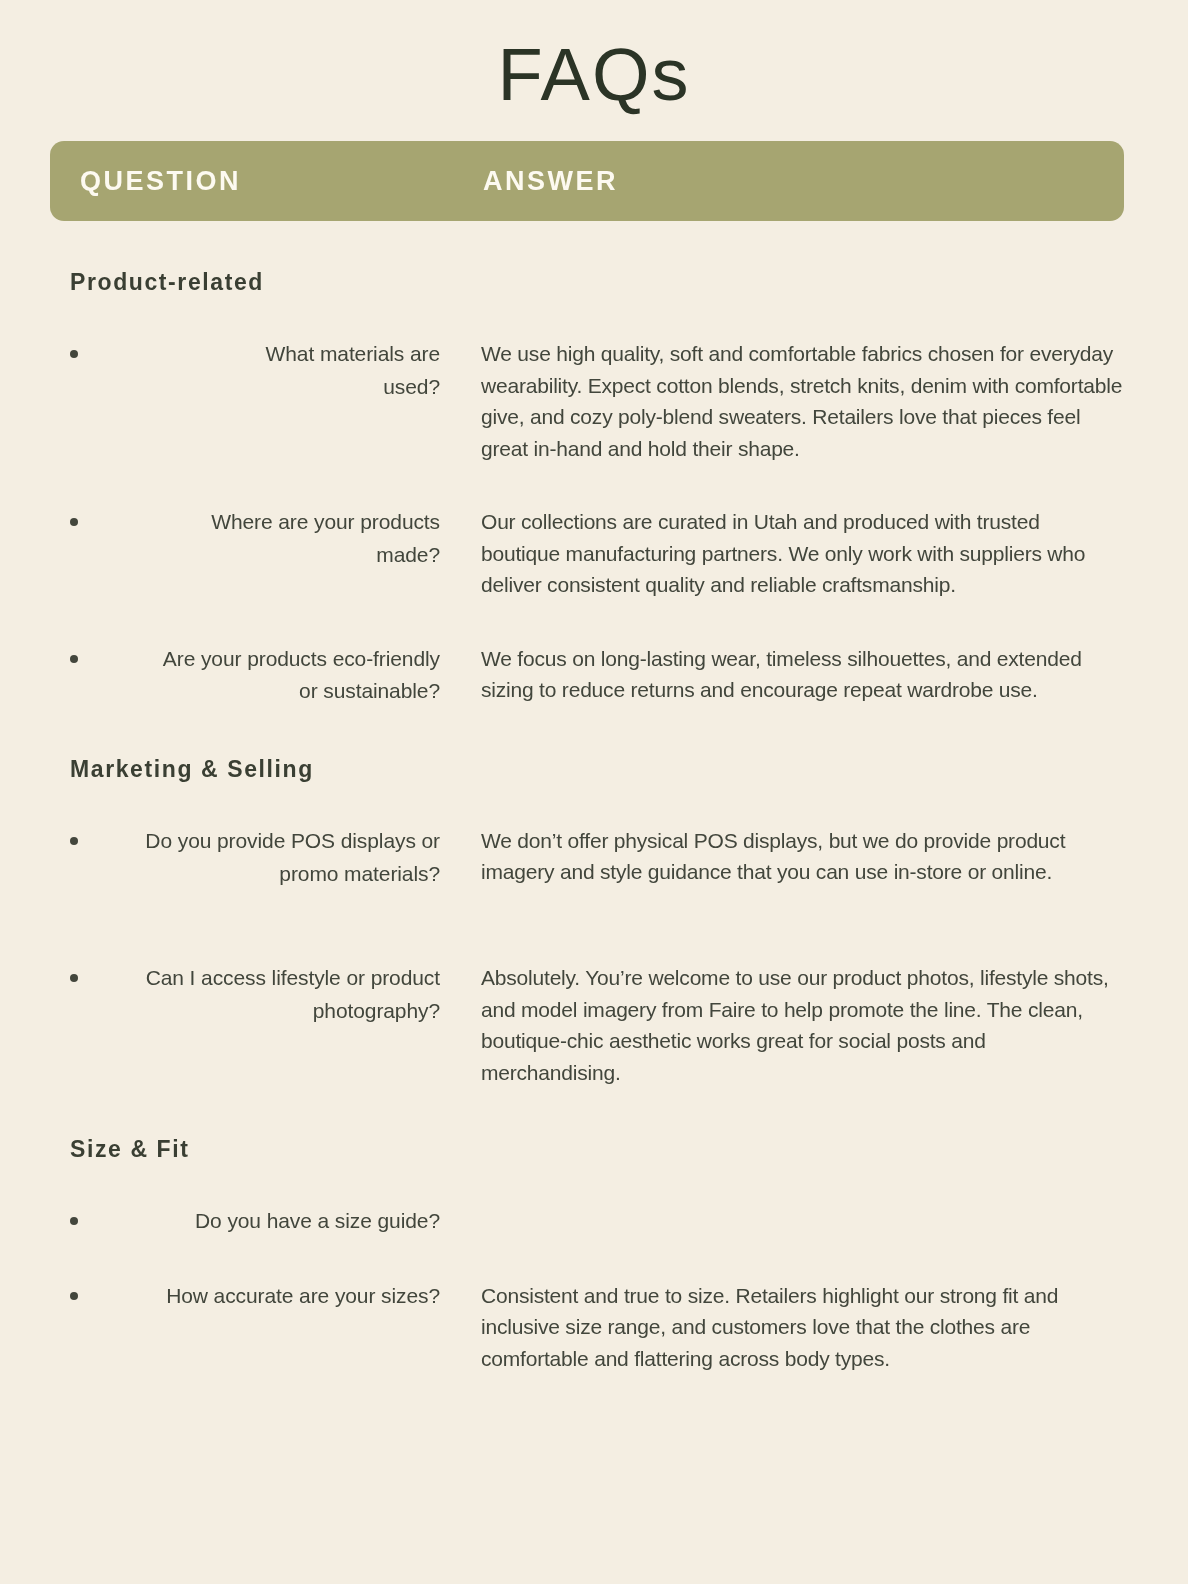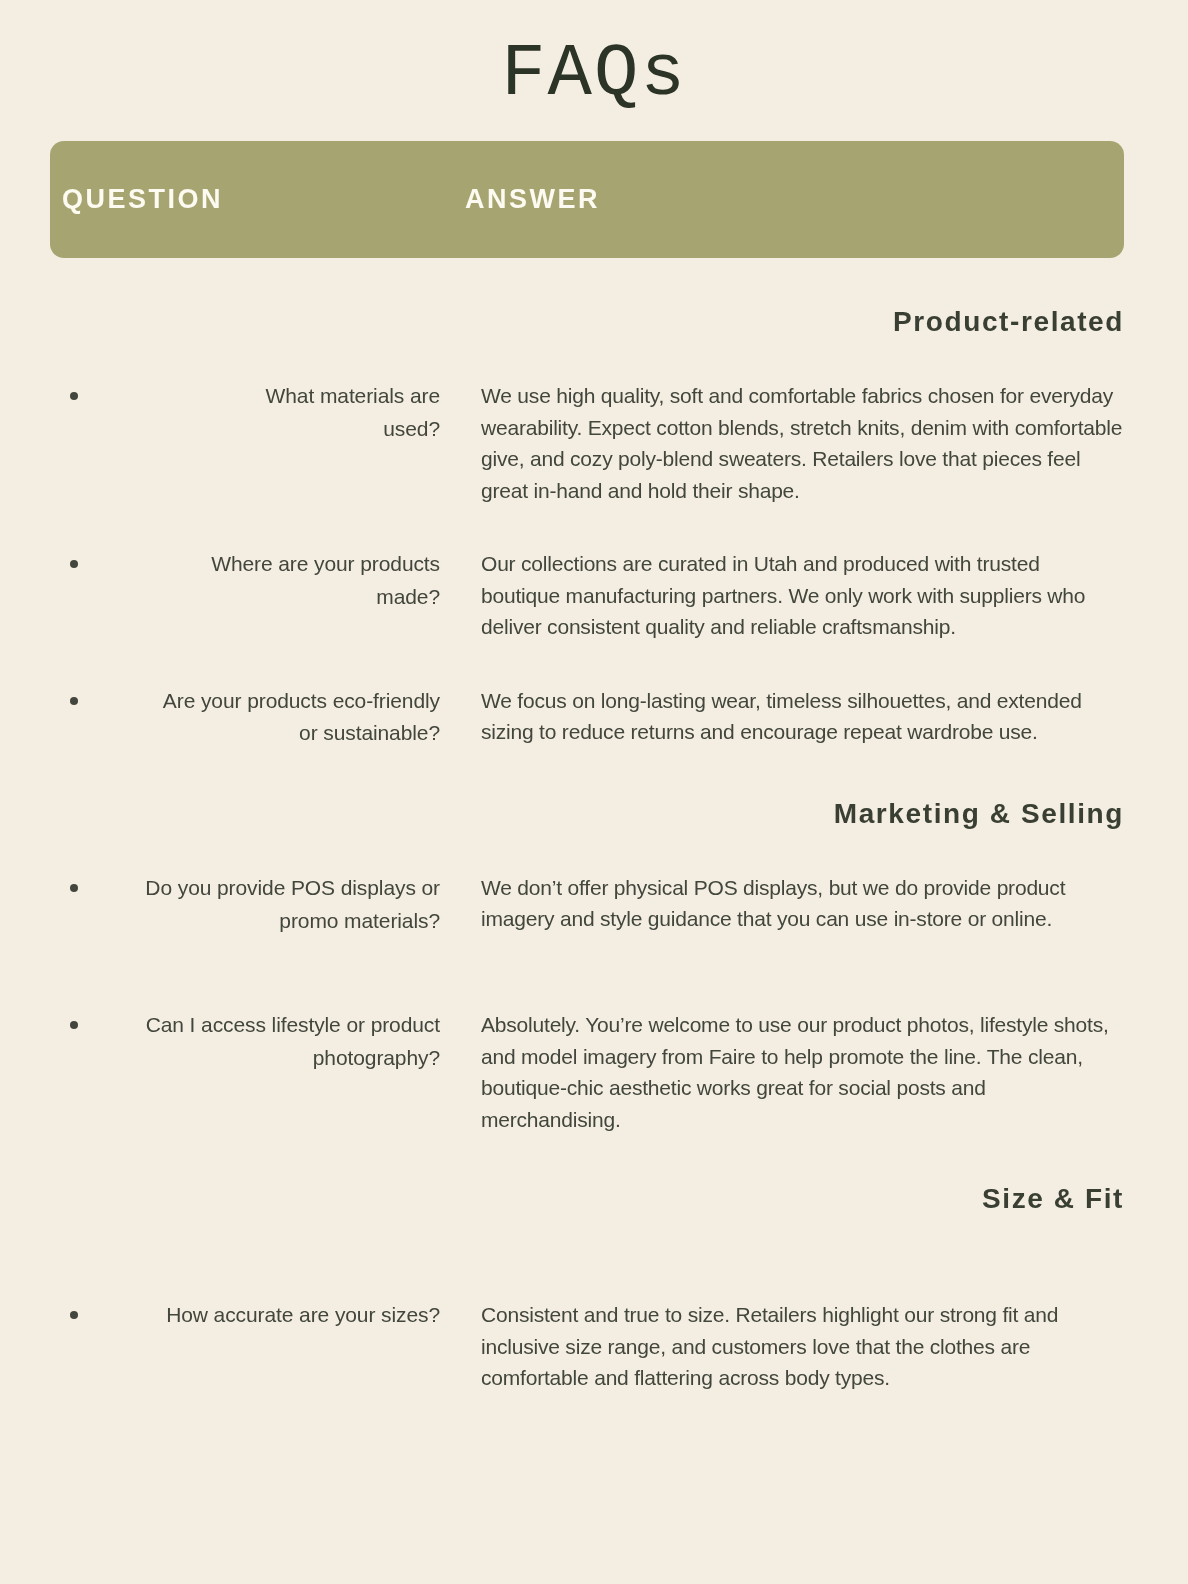--- a/index.html
+++ b/index.html
@@ -13,60 +13,59 @@
   body {
     background: #f4eee2;
     font-family: "Liberation Sans", sans-serif;
     color: #43463c;
   }
 
   .page { width: 1188px; height: 1584px; }
 
   
   .page-title {
-    font-family: Liberation Mono, monospace;
+    font-family: Liberation Sans, sans-serif;
     font-weight: 400;
     font-size: 74px;
     letter-spacing: 2px;
     color: #2b3426;
     text-align: center;
     padding-top: 34px;
     line-height: 1.1;
   }
 
   
   .bar {
     margin: 26px 64px 0 50px;
-    height: 117px;
+    height: 80px;
     background: #a6a571;
     border-radius: 14px;
     display: grid;
     grid-template-columns: 403px 1fr;
     align-items: center;
-    padding-left: 12px;
+    padding-left: 30px;
   }
   .bar-label {
     color: #fdfaf1;
     font-weight: bold;
     font-size: 27px;
     letter-spacing: 2.5px;
   }
 
   
   .content {
     padding: 0 64px 0 70px;
   }
 
   .section-title {
     margin-top: 48px;
-    font-size: 28px;
+    font-size: 23px;
     font-weight: bold;
     letter-spacing: 1.6px;
     color: #3a3f33;
-    text-align: right;
   }
 
   .row {
     display: grid;
     grid-template-columns: 411px 1fr;
     margin-top: 42px;
     align-items: start;
   }
   .row.extra-gap { margin-top: 72px; }
 
@@ -167,20 +166,24 @@
     </div>
     <p class="a-text">Absolutely. You’re welcome to use our product photos, lifestyle shots, and model imagery from Faire to help promote the line. The clean, boutique-chic aesthetic works great for social posts and merchandising.</p>
   </div>
 </div>
   </section>
 
   <section class="section">
     <h2 class="section-title">Size &amp; Fit</h2>
     <div class="rows">
   <div class="row">
+    <div class="q-cell">
+      <span class="bullet"></span>
+      <p class="q-text">Do you have a size guide?</p>
+    </div>
   </div>
 
   <div class="row">
     <div class="q-cell">
       <span class="bullet"></span>
       <p class="q-text">How accurate are your sizes?</p>
     </div>
     <p class="a-text">Consistent and true to size. Retailers highlight our strong fit and inclusive size range, and customers love that the clothes are comfortable and flattering across body types.</p>
   </div>
 </div>

